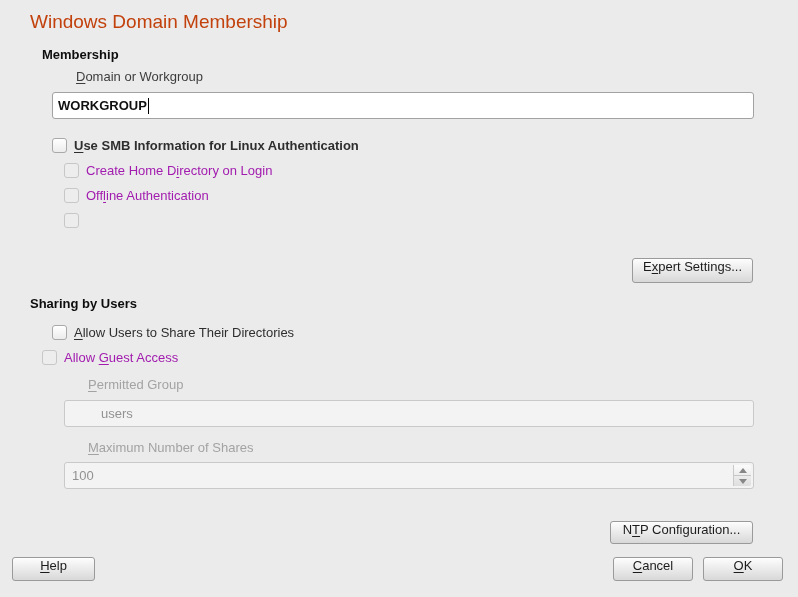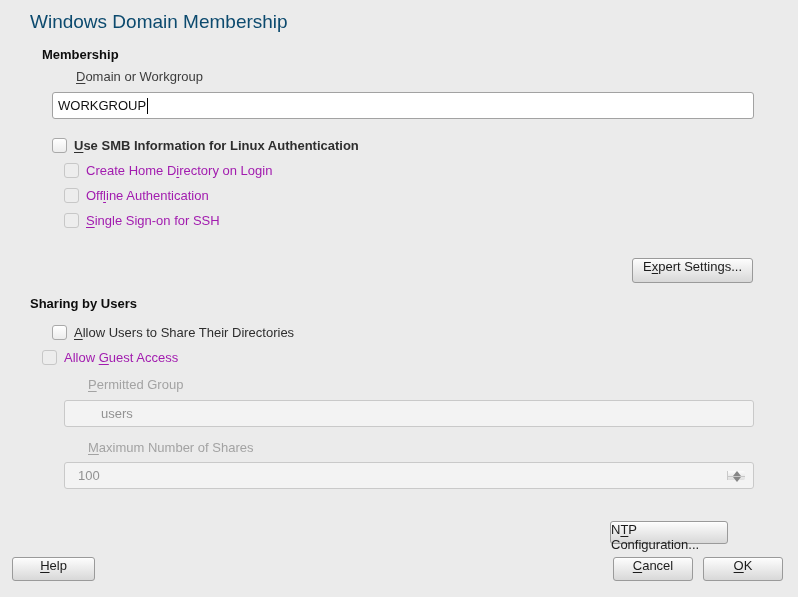--- a/index.html
+++ b/index.html
@@ -2,46 +2,46 @@
 <html><head>
 <meta charset="utf-8">
 <style>
   * { margin:0; padding:0; box-sizing:border-box; }
   html,body { width:798px; height:597px; }
   body { font-family:"Liberation Sans", sans-serif; font-size:13px; }
   #app {
     position:relative; width:798px; height:597px;
     background:#ebebeb; color:#333; overflow:hidden;
   }
-  .title { position:absolute; left:30px; top:11px; font-size:19px; color:#0c4a6e; font-weight:normal; }
+  .title { position:absolute; left:30px; top:11px; font-size:19px; color:#c2410c; font-weight:normal; }
   .sect  { position:absolute; font-weight:bold; font-size:13px; color:#0d0d0d; }
   #h-membership { left:42px; top:47px; }
   #h-sharing    { left:30px; top:296px; }
 
   .lbl { position:absolute; color:#3d3d3d;margin-left:24px; }
   .lbl.disabled { color:#a3a3a3; }
   #l-domain    { left:52px; top:69px; }
   #l-permitted { left:64px; top:377px; }
   #l-max       { left:64px; top:440px; }
 
   .mn { text-decoration:underline; text-underline-offset:2px; }
 
   .textbox {
     position:absolute; background:#fff; border:1px solid #a2a2a2;
     border-radius:3px; display:flex; align-items:center;
     padding:0 5px; color:#111; overflow:hidden;
   }
-  #in-domain { left:52px; top:92px; width:702px; height:27px; }
+  #in-domain { left:52px; top:92px; width:702px; height:27px;font-weight:bold; }
   .caret { width:1px; height:16px; background:#000; margin-left:1px; }
   .textbox.disabled {
     background:#f3f3f3; border-color:#c9c9c9; color:#929292;
   }
   #in-users { left:64px; top:400px; width:690px; height:27px;padding-left:36px; }
 
-  #in-max { left:64px; top:462px; width:690px; height:27px; padding:8px; }
+  #in-max { left:64px; top:462px; width:690px; height:27px; padding:2px; }
   .spin-text { flex:1; padding:0 5px; }
   .spin-btns {
     width:18px; height:100%; border-left:1px solid #c9c9c9;
     display:flex; flex-direction:column;
     background:linear-gradient(#fbfbfb,#dedede);
     border-radius:0 2px 2px 0;
   }
   .spin-up, .spin-down { flex:1; display:flex; align-items:center; justify-content:center; }
   .spin-down { border-top:1px solid #c6c6c6; }
   .tri-up { width:0; height:0; border-left:4px solid transparent; border-right:4px solid transparent; border-bottom:5px solid #868686; }
@@ -63,21 +63,21 @@
   #r-allowguest { left:42px; top:350px; }
 
   .btn {
     position:absolute; display:flex; justify-content:center;
     background:linear-gradient(#fdfdfd,#d8d8d8);
     border:1px solid #9a9a9a; border-radius:3px;
     color:#1c1c1c; font-size:13px; cursor:default;
     box-shadow:0 1px 0 rgba(255,255,255,.6) inset;
   }
   #b-expert { left:632px; top:258px; width:121px; height:25px; }
-  #b-ntp    { left:610px; top:521px; width:118px; height:23px; }
+  #b-ntp    { left:610px; top:521px; width:143px; height:23px; }
   #b-help   { left:12px;  top:557px; width:83px;  height:24px; }
   #b-cancel { left:613px; top:557px; width:80px;  height:24px; }
   #b-ok     { left:703px; top:557px; width:80px;  height:24px; }
 </style>
 </head>
 <body>
 
 <div id="app">
 
   <div class="title">Windows Domain Membership</div>
@@ -101,21 +101,20 @@
     <span><span>Create Home D</span><span class="mn">i</span><span>rectory on Login</span></span>
   </div>
 
   <div class="row disabled" id="r-offline">
     <span class="cb"></span>
     <span><span>Off</span><span class="mn">l</span><span>ine Authentication</span></span>
   </div>
 
   <div class="row disabled" id="r-sso">
     <span class="cb"></span>
-    <span><span></span><span class="mn">S</span><span>ingle Sign-on for SSH</span></span>
   </div>
 
   <div class="btn" id="b-expert">
       <span><span>E</span><span class="mn">x</span><span>pert Settings...</span></span>
     </div>
 
   <div class="sect" id="h-sharing">Sharing by Users</div>
 
   <div class="row" id="r-allowusers">
     <span class="cb"></span>

